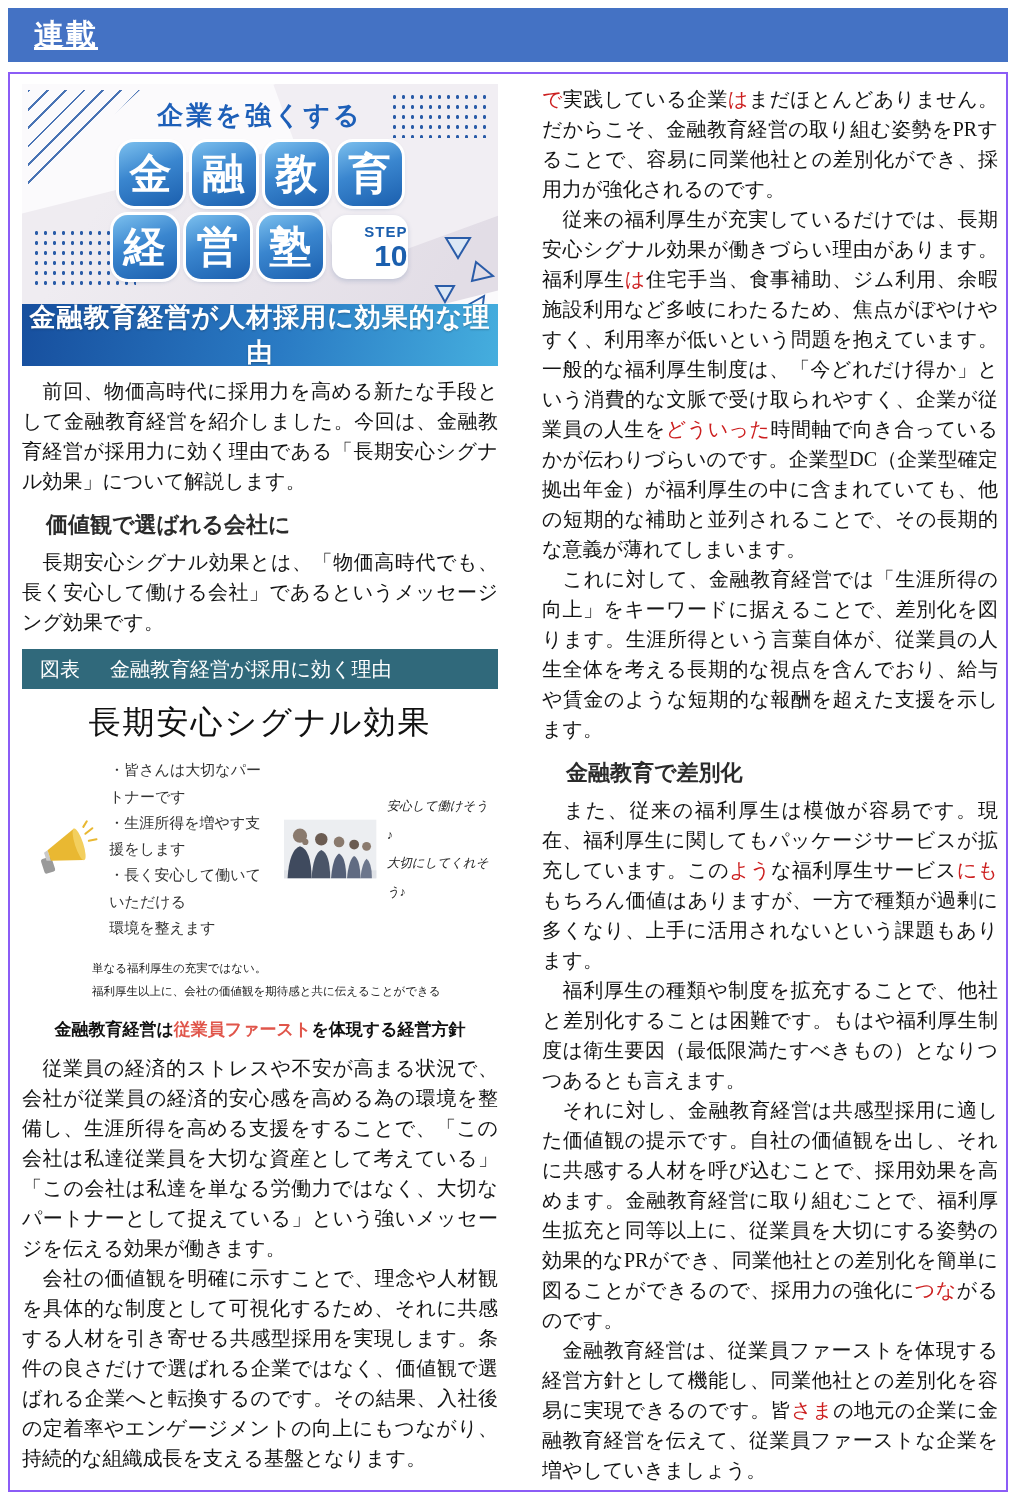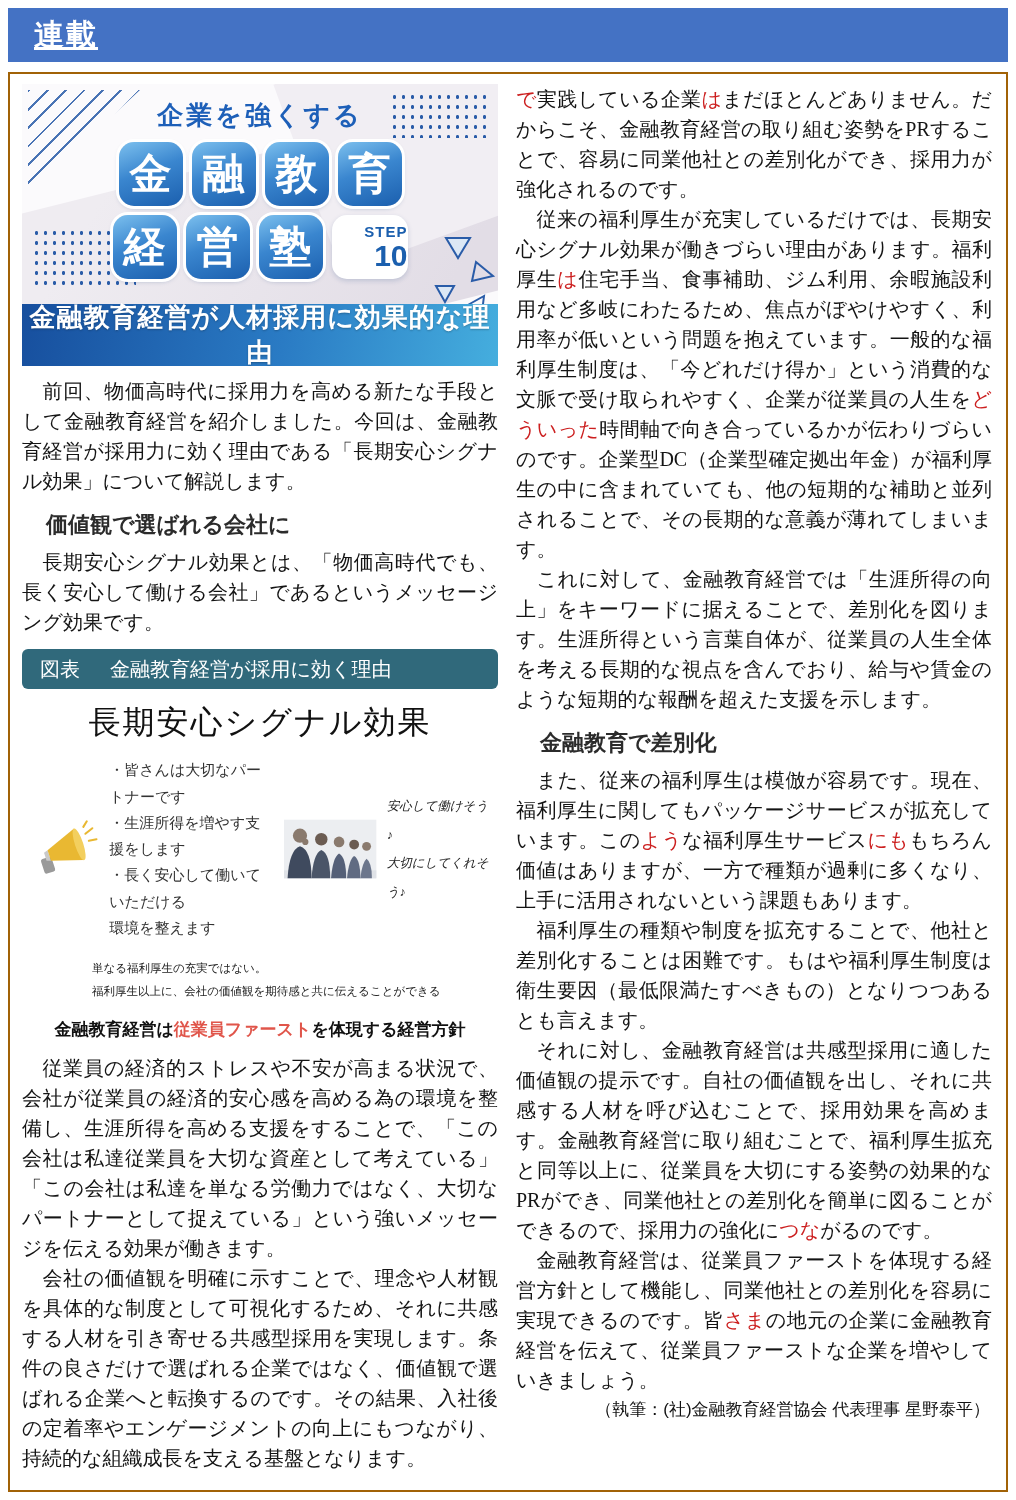--- a/index.html
+++ b/index.html
@@ -7,22 +7,22 @@
        font-family:"Liberation Serif","DejaVu Serif",serif;color:#1a1a1a;}
 
   
   .series-bar{position:absolute;left:8px;top:8px;width:1000px;height:54px;
     background:#4472c4;color:#fff;display:flex;align-items:center;
     font-family:"Liberation Sans","DejaVu Sans",sans-serif;
     font-size:30px;font-weight:600;padding-left:26px;box-sizing:border-box;letter-spacing:2px;text-decoration:underline;}
 
   
   .main-box{position:absolute;left:8px;top:72px;width:1000px;height:1420px;
-    border:2px solid #a16207;box-sizing:border-box;background:#fff;
-    display:flex;gap:18px;padding:10px 8px 0 12px;overflow:hidden;}
+    border:2px solid #8b5cf6;box-sizing:border-box;background:#fff;
+    display:flex;gap:44px;padding:10px 8px 0 12px;overflow:hidden;}
   .col{width:476px;box-sizing:border-box;}
   .col p{margin:0;font-size:20px;line-height:30px;text-align:justify;color:#141414;}
   .c-red{color:#cc1f1f;}
   .c-slogan-red{color:#e0554a;}
   h3.sec{font-family:"Liberation Sans","DejaVu Sans",sans-serif;font-size:22px;
     font-weight:600;color:#2b2b2b;margin:16px 0 9px 24px;line-height:1.2;}
 
   
   .logo-block{position:relative;width:476px;height:282px;overflow:hidden;
     background:#fbfafc;margin-bottom:10px;}
@@ -57,21 +57,21 @@
   .step-number{font-size:30px;line-height:1;margin-top:2px;}
   .logo-banner{margin-top:auto;height:62px;display:flex;align-items:center;justify-content:center;
     background:linear-gradient(100deg,#174f9e 0%,#2a7bc4 55%,#45aede 100%);
     color:#fff;font-family:"Liberation Sans","DejaVu Sans",sans-serif;
     font-weight:800;font-size:26px;letter-spacing:1px;text-shadow:0 1px 2px rgba(0,0,0,.25);text-align:center;}
 
   
   .figure-block{margin-top:12px;}
   .figure-header{height:40px;background:#30697b;color:#fff;display:flex;align-items:center;
     font-family:"Liberation Sans","DejaVu Sans",sans-serif;font-size:20px;
-    padding-left:18px;box-sizing:border-box;border-radius:6px;}
+    padding-left:18px;box-sizing:border-box;}
   .figure-header .fig-label{margin-right:30px;}
   .figure-title{font-family:"Liberation Sans","DejaVu Sans",sans-serif;
     font-size:32px;font-weight:500;color:#111;text-align:center;letter-spacing:2px;
     margin:12px 0 8px;}
   .figure-icons{display:flex;align-items:center;gap:10px;padding:4px 4px 2px 8px;}
   .mega-points{font-family:"Liberation Sans","DejaVu Sans",sans-serif;
     font-size:15px;line-height:1.75;color:#333;width:186px;}
   .reactions{font-family:"Liberation Sans","DejaVu Sans",sans-serif;
     font-size:12.5px;line-height:2.3;color:#222;font-style:italic;}
   .figure-notes{font-family:"Liberation Sans","DejaVu Sans",sans-serif;

